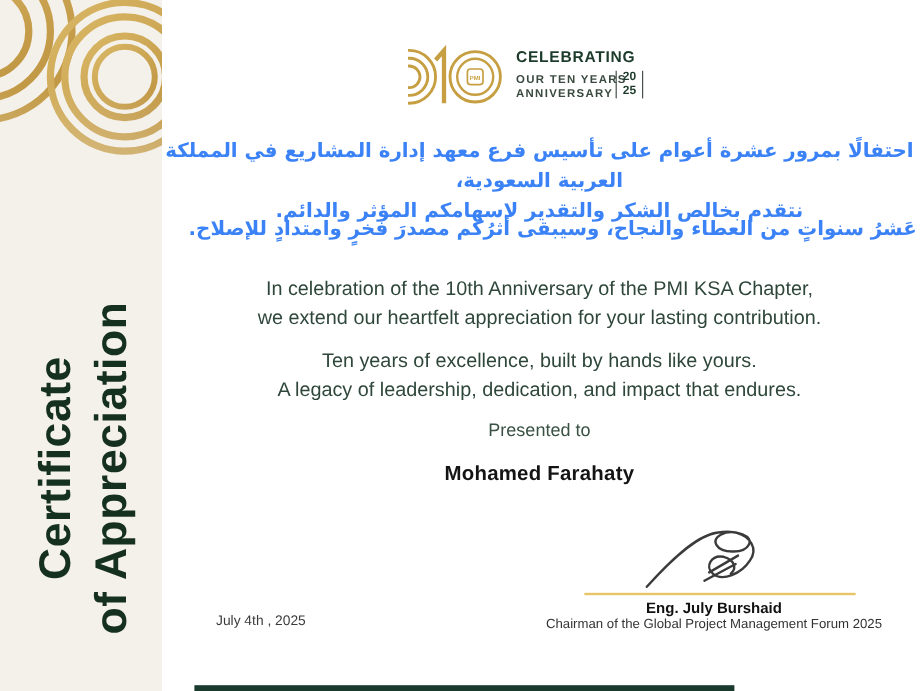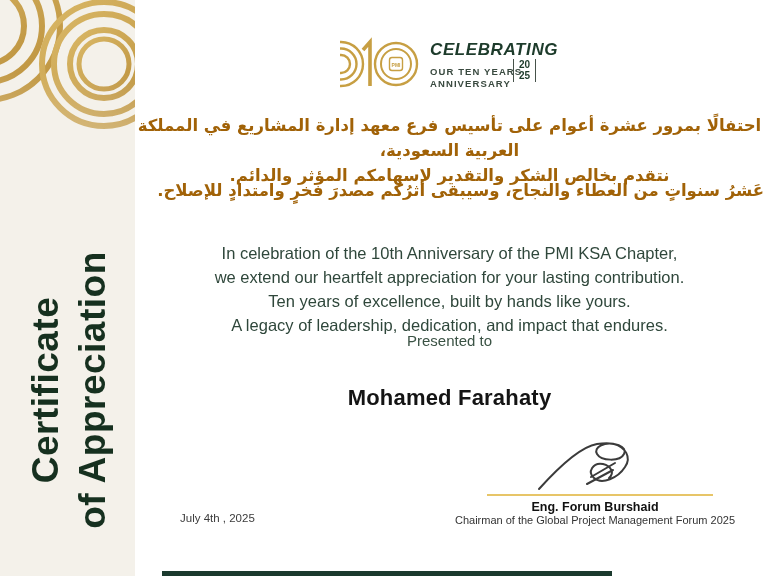--- a/index.html
+++ b/index.html
@@ -9,33 +9,33 @@
   .sidebar{position:absolute;left:0;top:0;width:135px;height:576px;background:#F4F1EA;overflow:hidden;}
   .side-deco{position:absolute;left:0;top:0;width:135px;height:260px;
      -webkit-mask-image:linear-gradient(180deg,#000 28%,rgba(0,0,0,.7) 52%,transparent 76%);
      mask-image:linear-gradient(180deg,#000 28%,rgba(0,0,0,.7) 52%,transparent 76%);}
   .side-title{position:absolute;left:-93px;top:340px;width:330px;height:100px;
      transform:rotate(-90deg);text-align:center;
      font-size:37px;font-weight:bold;line-height:47px;letter-spacing:.5px;color:#16301F;}
   
   .logo10{position:absolute;left:340px;top:36px;}
   .logo-text{position:absolute;left:430px;top:40px;}
-  .celebrating{font-size:17px;font-weight:bold;letter-spacing:.6px;color:#1D3B2B;font-style:italic;}
+  .celebrating{font-size:13px;font-weight:bold;letter-spacing:.6px;color:#1D3B2B;}
   .logo-sub{margin-top:6px;font-size:9.5px;font-weight:bold;letter-spacing:1.1px;
             line-height:11.5px;color:#3A4A40;}
   .logo-years{position:absolute;left:513px;top:59px;border-left:1px solid #46524A;
      border-right:1px solid #46524A;padding:1px 5px;font-size:10px;font-weight:bold;
      line-height:10.5px;color:#1D3B2B;text-align:center;}
   
   .centered{position:absolute;left:135px;right:4px;text-align:center;}
   .arabic{direction:rtl;font-family:"DejaVu Sans",sans-serif;font-weight:bold;
-          font-size:16.5px;line-height:25px;color:#a16207;}
+          font-size:16.5px;line-height:25px;color:#3b82f6;}
   .eng{font-size:16.5px;line-height:24px;color:#2F473B;}
   .presented{font-size:15px;color:#3A5244;}
-  .name{font-size:22px;font-weight:bold;color:#141414;letter-spacing:.2px;text-align:center;}
+  .name{font-size:17px;font-weight:bold;color:#141414;letter-spacing:.2px;text-align:center;}
   
   .sig-line{position:absolute;left:487px;top:494px;width:226px;height:2px;background:#E7C568;}
   .signer-name{position:absolute;left:470px;top:500px;width:250px;text-align:center;
      font-size:12.5px;font-weight:bold;color:#111;}
   .signer-title{position:absolute;left:452px;top:514px;width:286px;text-align:center;
      font-size:11px;color:#333;}
   .date{position:absolute;left:180px;top:512px;font-size:11.5px;color:#3B3B3B;}
   .bottom-bar{position:absolute;left:162px;bottom:0;width:450px;height:5px;background:#1B3A2E;}
 </style>
 </head>
@@ -98,45 +98,45 @@
   </div>
 
   <div class="centered arabic" style="top:113px;">
     <div>احتفالًا بمرور عشرة أعوام على تأسيس فرع معهد إدارة المشاريع في المملكة العربية السعودية،</div>
     <div>نتقدم بخالص الشكر والتقدير لإسهامكم المؤثر والدائم.</div>
   </div>
   <div class="centered arabic" style="top:178px;text-align:right;">
     <div>عَشرُ سنواتٍ من العطاء والنجاح، وسيبقى أثرُكم مصدرَ فخرٍ وامتدادٍ للإصلاح.</div>
   </div>
 
-  <div class="centered eng" style="top:229px;margin-top:12px;">
+  <div class="centered eng" style="top:229px;">
     <div>In celebration of the 10th Anniversary of the PMI KSA Chapter,</div>
     <div>we extend our heartfelt appreciation for your lasting contribution.</div>
   </div>
   <div class="centered eng" style="top:289px;">
     <div>Ten years of excellence, built by hands like yours.</div>
     <div>A legacy of leadership, dedication, and impact that endures.</div>
   </div>
 
-  <div class="centered presented" style="top:332px;">Presented to</div>
+  <div class="centered presented" style="top:350px;">Presented to</div>
 
   <div class="centered name" style="top:385px;">Mohamed Farahaty</div>
 
   <div style="position:absolute;left:535px;top:437px;">
     <svg width="105" height="56" viewBox="0 0 105 56">
       <g stroke="#3B3B3B" stroke-width="2" fill="none" stroke-linecap="round">
         <path d="M4,52 C22,32 44,10 62,7 C80,4 93,10 89,17 C85,25 66,24 62,17
                  C58,10 70,5 79,7 C90,10 97,20 90,30 C83,41 67,48 59,41
                  C52,35 58,25 68,27 C76,29 80,36 74,41"></path>
         <path d="M56,40 L80,26"></path>
         <path d="M52,47 L78,33"></path>
       </g>
     </svg>
   </div>
   <div class="sig-line"></div>
-  <div class="signer-name">Eng. Forum Burshaid</div>
+  <div class="signer-name">Eng. July Burshaid</div>
   <div class="signer-title">Chairman of the Global Project Management Forum 2025</div>
 
   <div class="date">July 4th , 2025</div>
 
   <div class="bottom-bar"></div>
 
 </div>
 
 </body></html>

